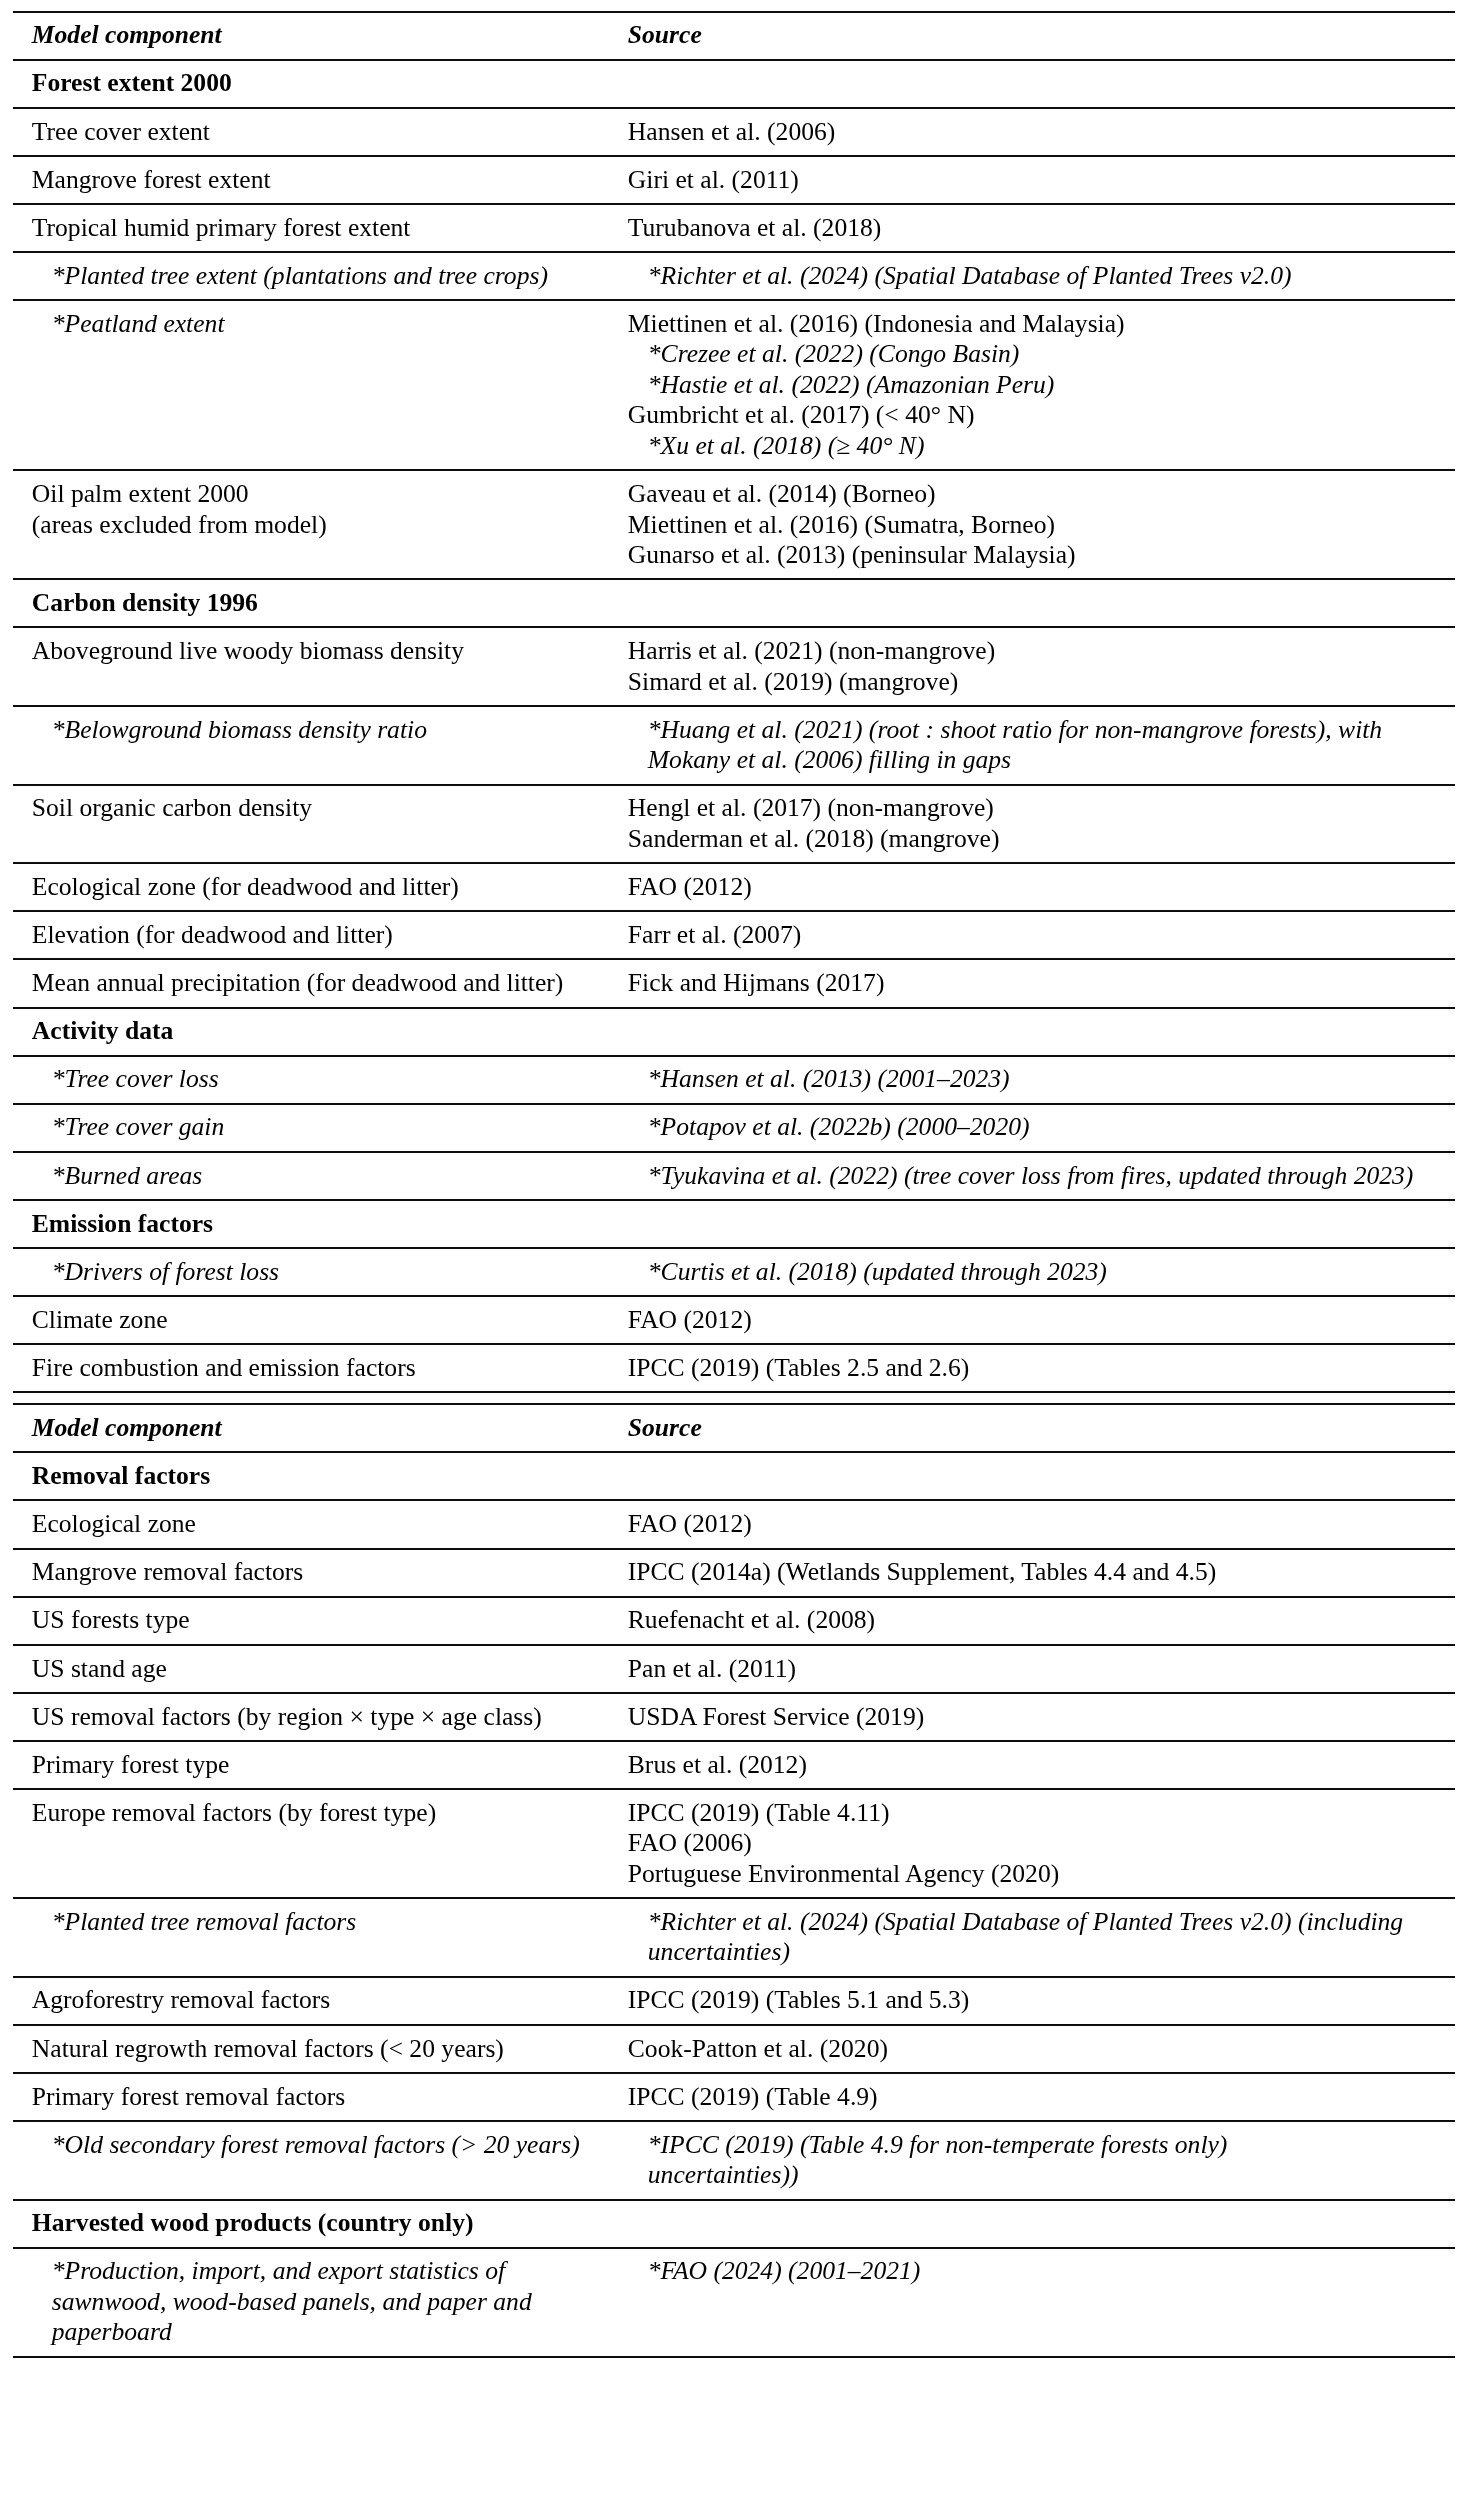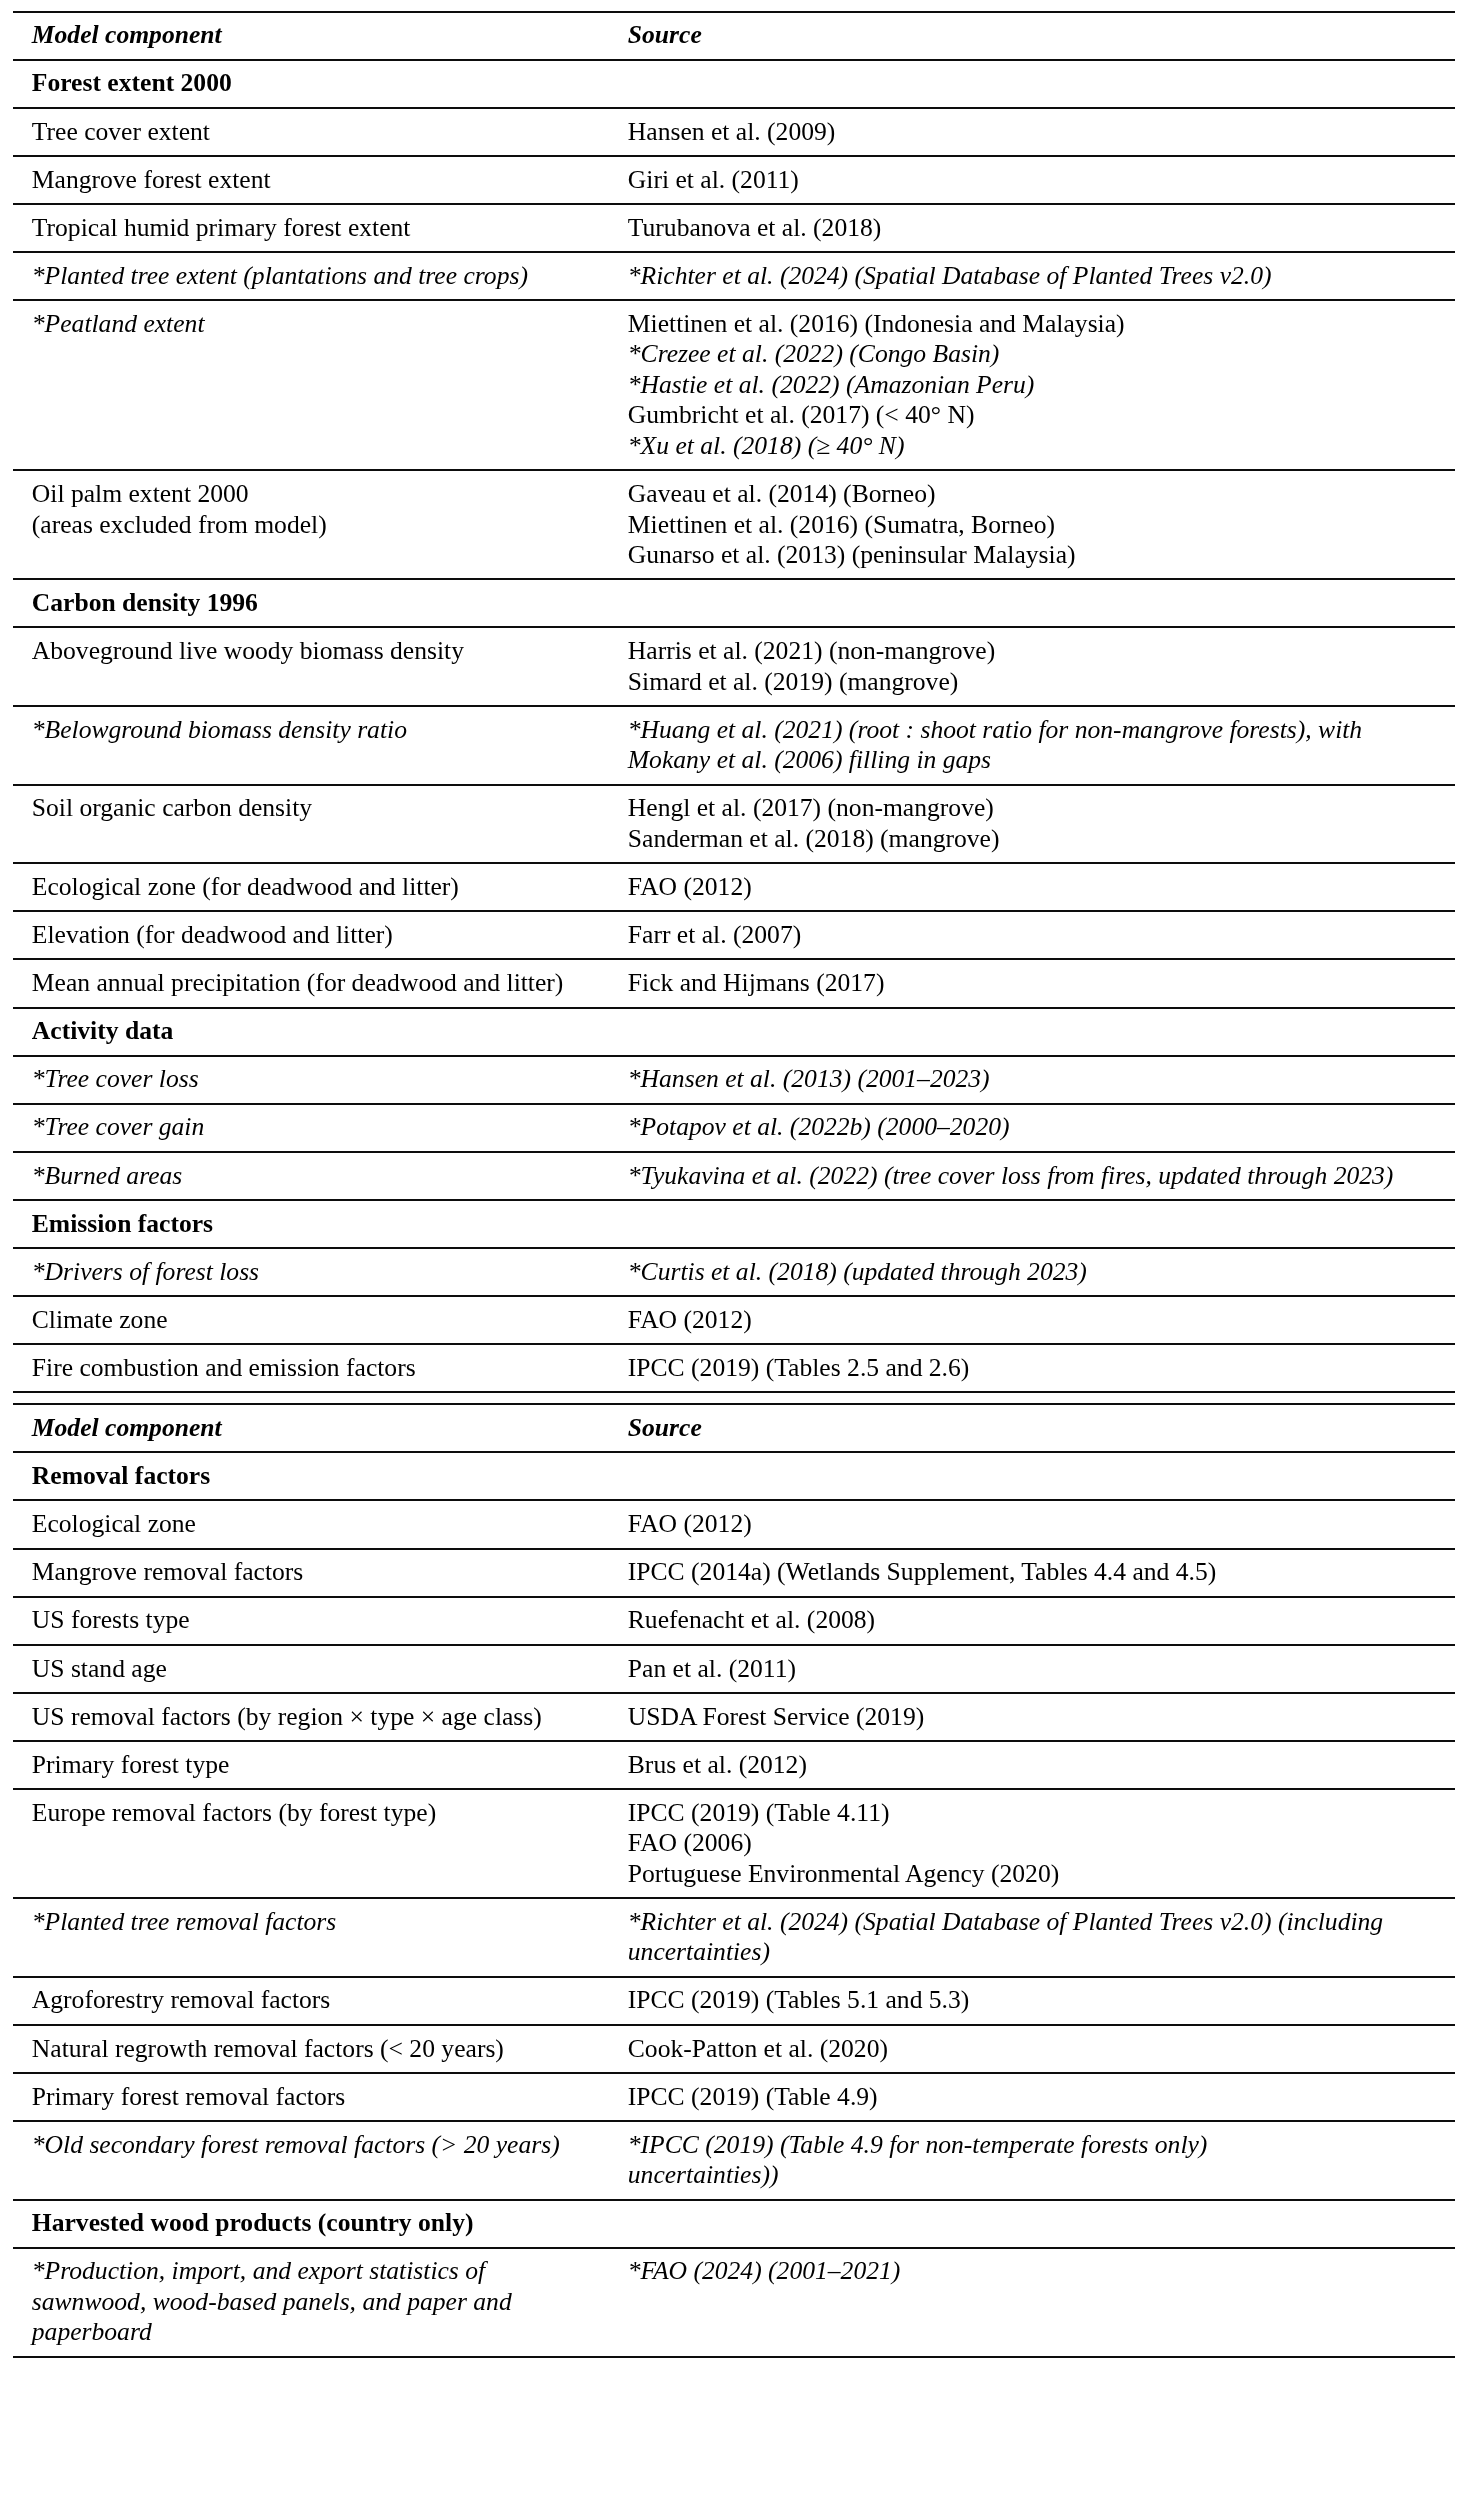--- a/index.html
+++ b/index.html
@@ -44,20 +44,21 @@
   .c-src {
     flex: 1;
     box-sizing: border-box;
     padding-right: 7px;
   }
   .line {
     white-space: nowrap;
   }
   .line.it {
     font-style: italic;
+    margin-left: 20px;
   }
   .t-row.head .line {
     font-weight: bold;
     font-style: italic;
   }
   .t-row.sec .c-sec {
     box-sizing: border-box;
     width: 100%;
     padding-left: 19px;
     font-weight: bold;
@@ -78,21 +79,21 @@
         </div>
     </div>
       <div class="t-row sec">
       <div class="c-sec line">Forest extent 2000</div>
     </div>
       <div class="t-row">
       <div class="cell c-comp">
           <div class="line">Tree cover extent</div>
         </div>
       <div class="cell c-src">
-          <div class="line">Hansen et al. (2009)</div>
+          <div class="line">Hansen et al. (2006)</div>
         </div>
     </div>
       <div class="t-row">
       <div class="cell c-comp">
           <div class="line">Mangrove forest extent</div>
         </div>
       <div class="cell c-src">
           <div class="line">Giri et al. (2011)</div>
         </div>
     </div>

